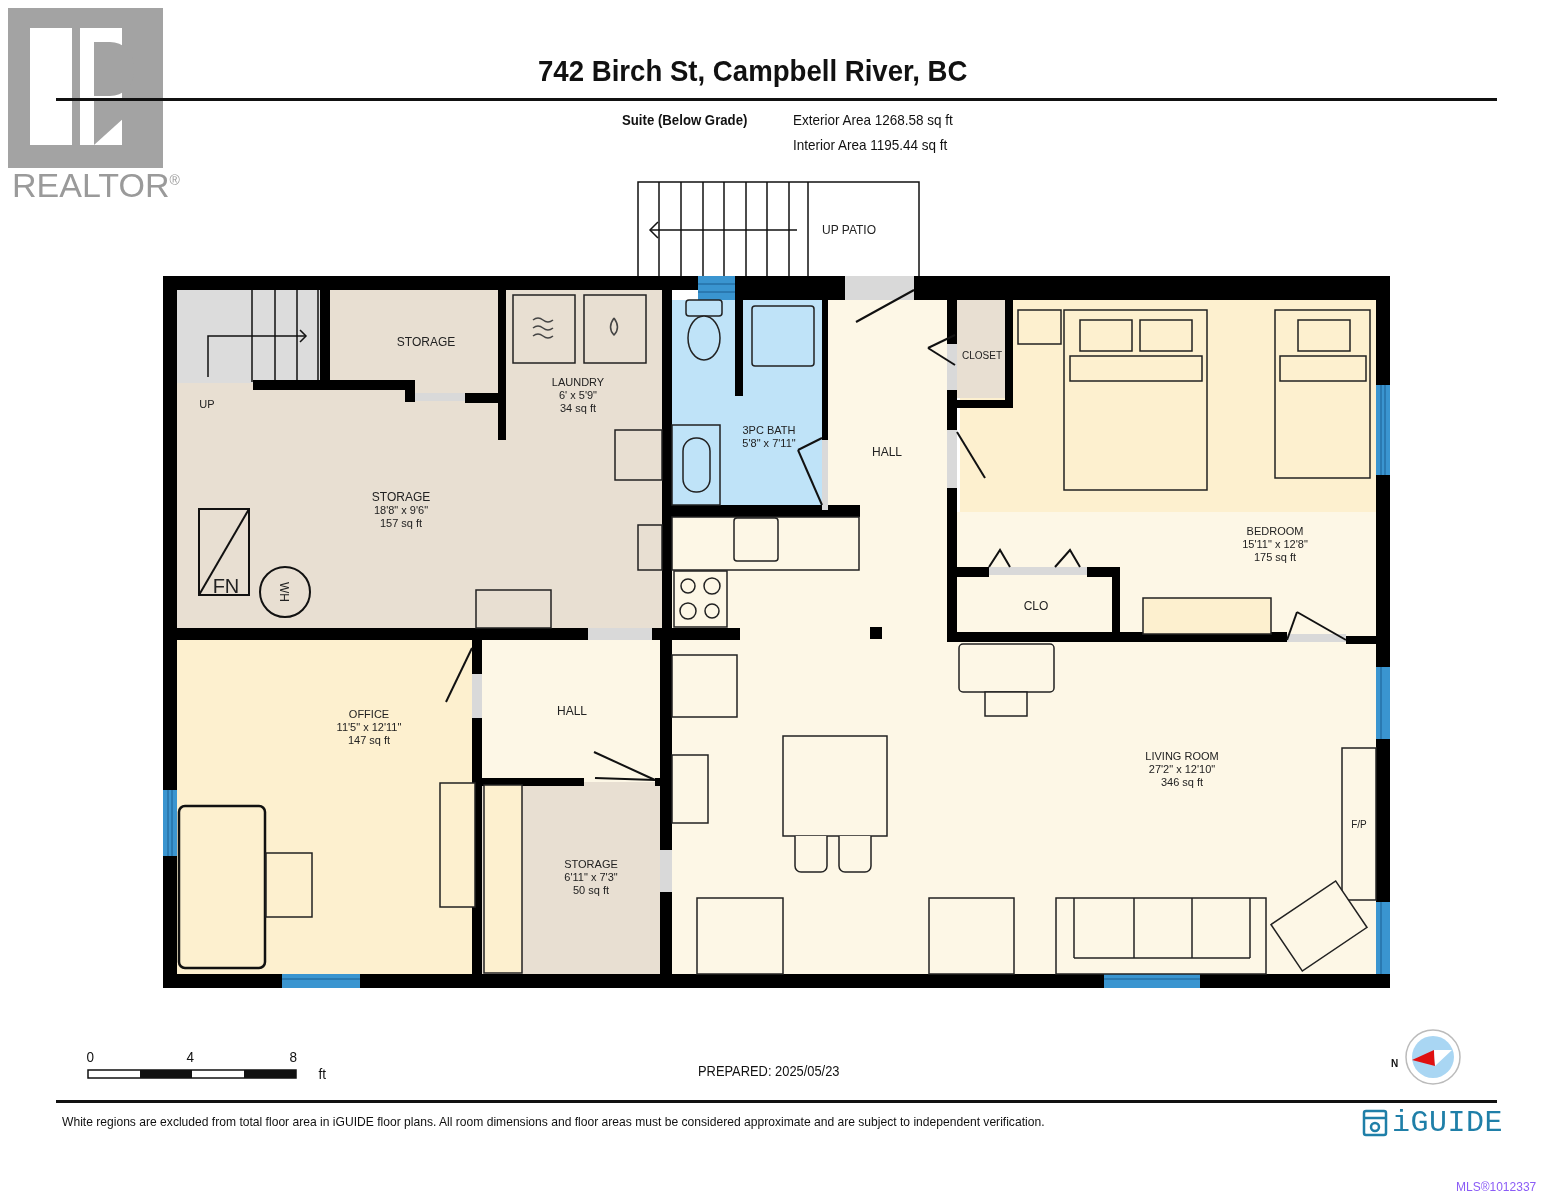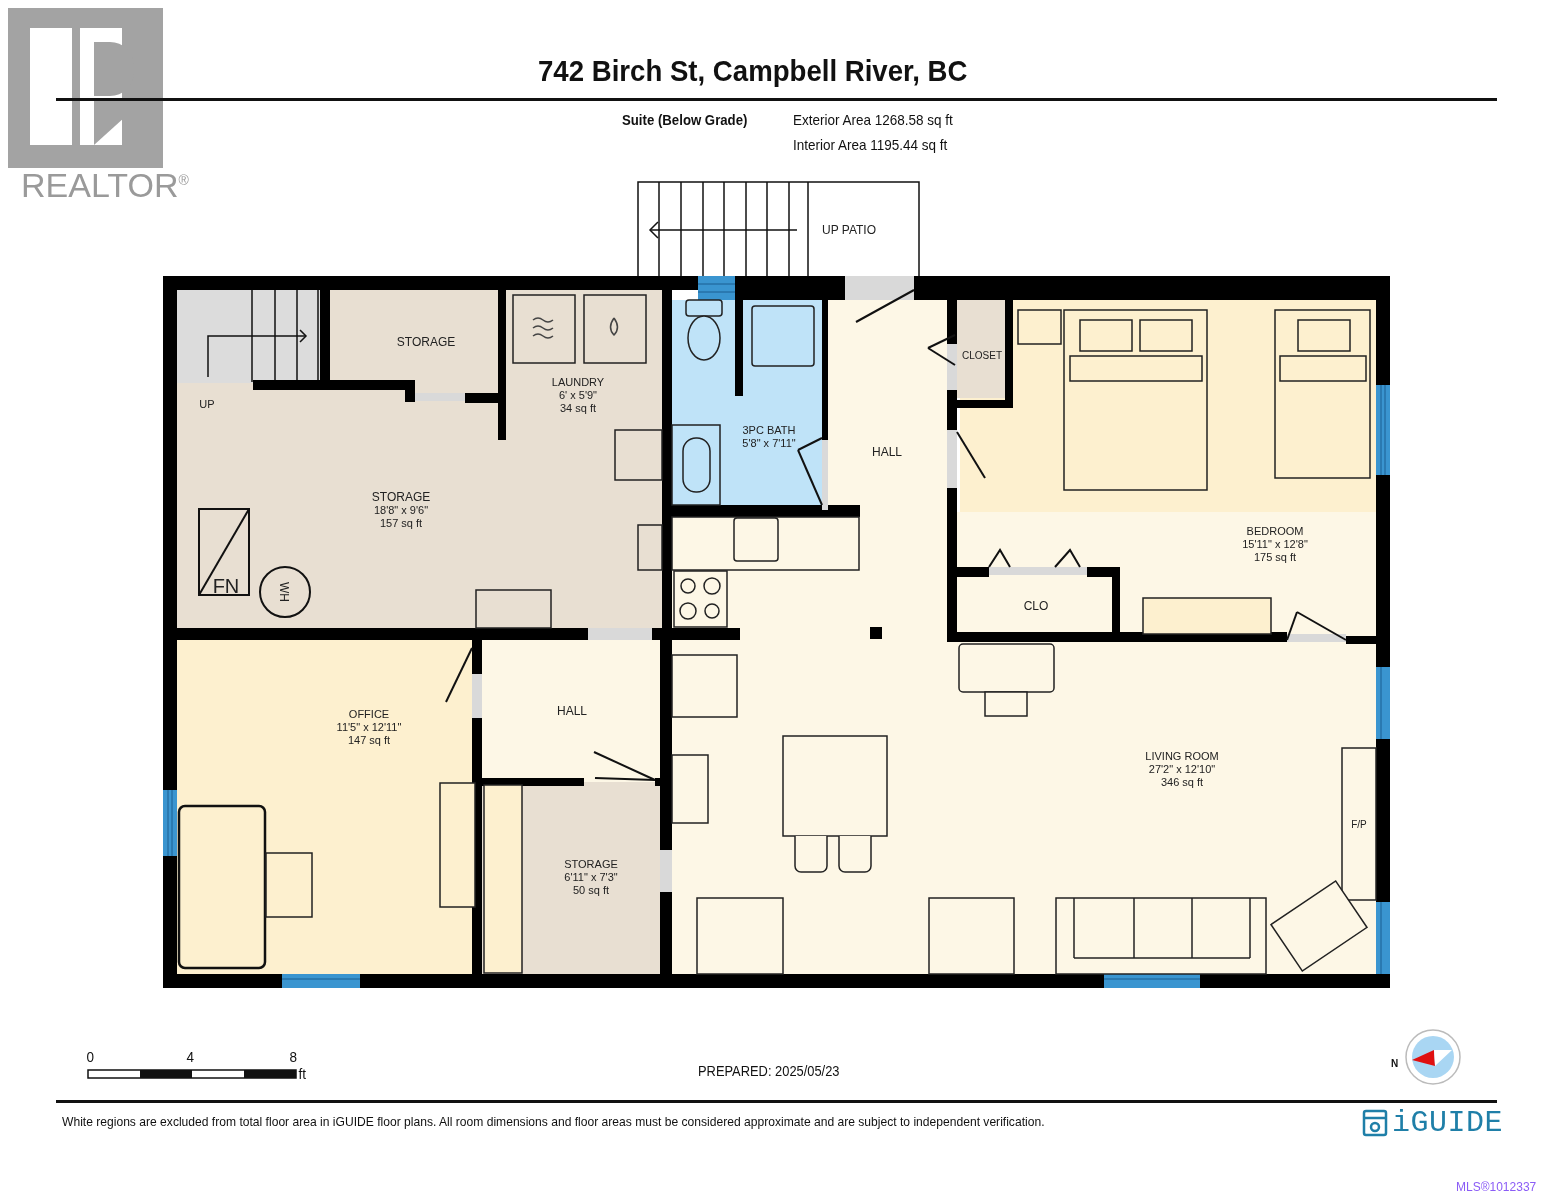--- a/index.html
+++ b/index.html
@@ -1,20 +1,20 @@
 <!DOCTYPE html>
 <html><head>
 <meta charset="utf-8">
 <style>
   html, body { margin: 0; padding: 0; background: #ffffff; }
   body { width: 1552px; height: 1200px; position: relative; overflow: hidden; font-family: "Liberation Sans", sans-serif; color: #111; }
   .abs { position: absolute; }
   .realtor-logo { left: 8px; top: 8px; width: 155px; height: 160px; background: #a3a3a3; }
   .realtor-logo .bar { position: absolute; background: #fff; }
-  .realtor-word { left: 21px; top: 166px; font-size: 34px; color: #9a9a9a; letter-spacing: 0px; font-family: "Liberation Sans", sans-serif; }
+  .realtor-word { left: 12px; top: 166px; font-size: 34px; color: #9a9a9a; letter-spacing: 0px; font-family: "Liberation Sans", sans-serif; }
   .realtor-word sup { font-size: 14px; vertical-align: super; }
   .title { left: 538px; top: 54px; font-size: 30px; font-weight: bold; font-family: "Liberation Sans", sans-serif; transform: scaleX(0.92); transform-origin: left; }
   .rule { background: #111; height: 3px; }
   .suite-label { left: 622px; top: 111px; font-size: 15px; font-weight: bold; transform: scaleX(0.88); transform-origin: left; }
   .area-text { font-size: 15px; transform: scaleX(0.9); transform-origin: left; }
   .plan { left: 0; top: 0; }
   .room-label { font-family: "Liberation Sans", sans-serif; fill: #222; text-anchor: middle; }
   .scale-num { font-size: 15px; transform: scaleX(0.9); }
   .prepared { left: 698px; top: 1063px; font-size: 14px; transform: scaleX(0.92); transform-origin: left; }
   .disclaimer { left: 62px; top: 1114px; font-size: 13px; transform: scaleX(0.93); transform-origin: left; white-space: nowrap; }
@@ -300,19 +300,19 @@
   <g stroke="#1f7fa8" stroke-width="2.5" fill="none">
     <rect x="1364" y="1111" width="22" height="24" rx="2"></rect>
     <line x1="1364" y1="1118" x2="1386" y2="1118"></line>
     <circle cx="1375" cy="1127" r="4"></circle>
   </g>
 </svg>
 
 <div class="abs scale-num" style="left:86px;top:1048px;">0</div>
 <div class="abs scale-num" style="left:186px;top:1048px;">4</div>
 <div class="abs scale-num" style="left:289px;top:1048px;">8</div>
-<div class="abs scale-num" style="left:298px;top:1065px;">ft</div>
+<div class="abs scale-num" style="left:318px;top:1065px;">ft</div>
 
 <div class="abs prepared">PREPARED: 2025/05/23</div>
 <div class="abs" style="left:1391px;top:1058px;font-size:10px;font-weight:bold;">N</div>
 <div class="abs disclaimer">White regions are excluded from total floor area in iGUIDE floor plans. All room dimensions and floor areas must be considered approximate and are subject to independent verification.</div>
 <div class="abs iguide" style="left:1392px;">iGUIDE</div>
 <div class="abs mls">MLS®1012337</div>
 
 </body></html>

